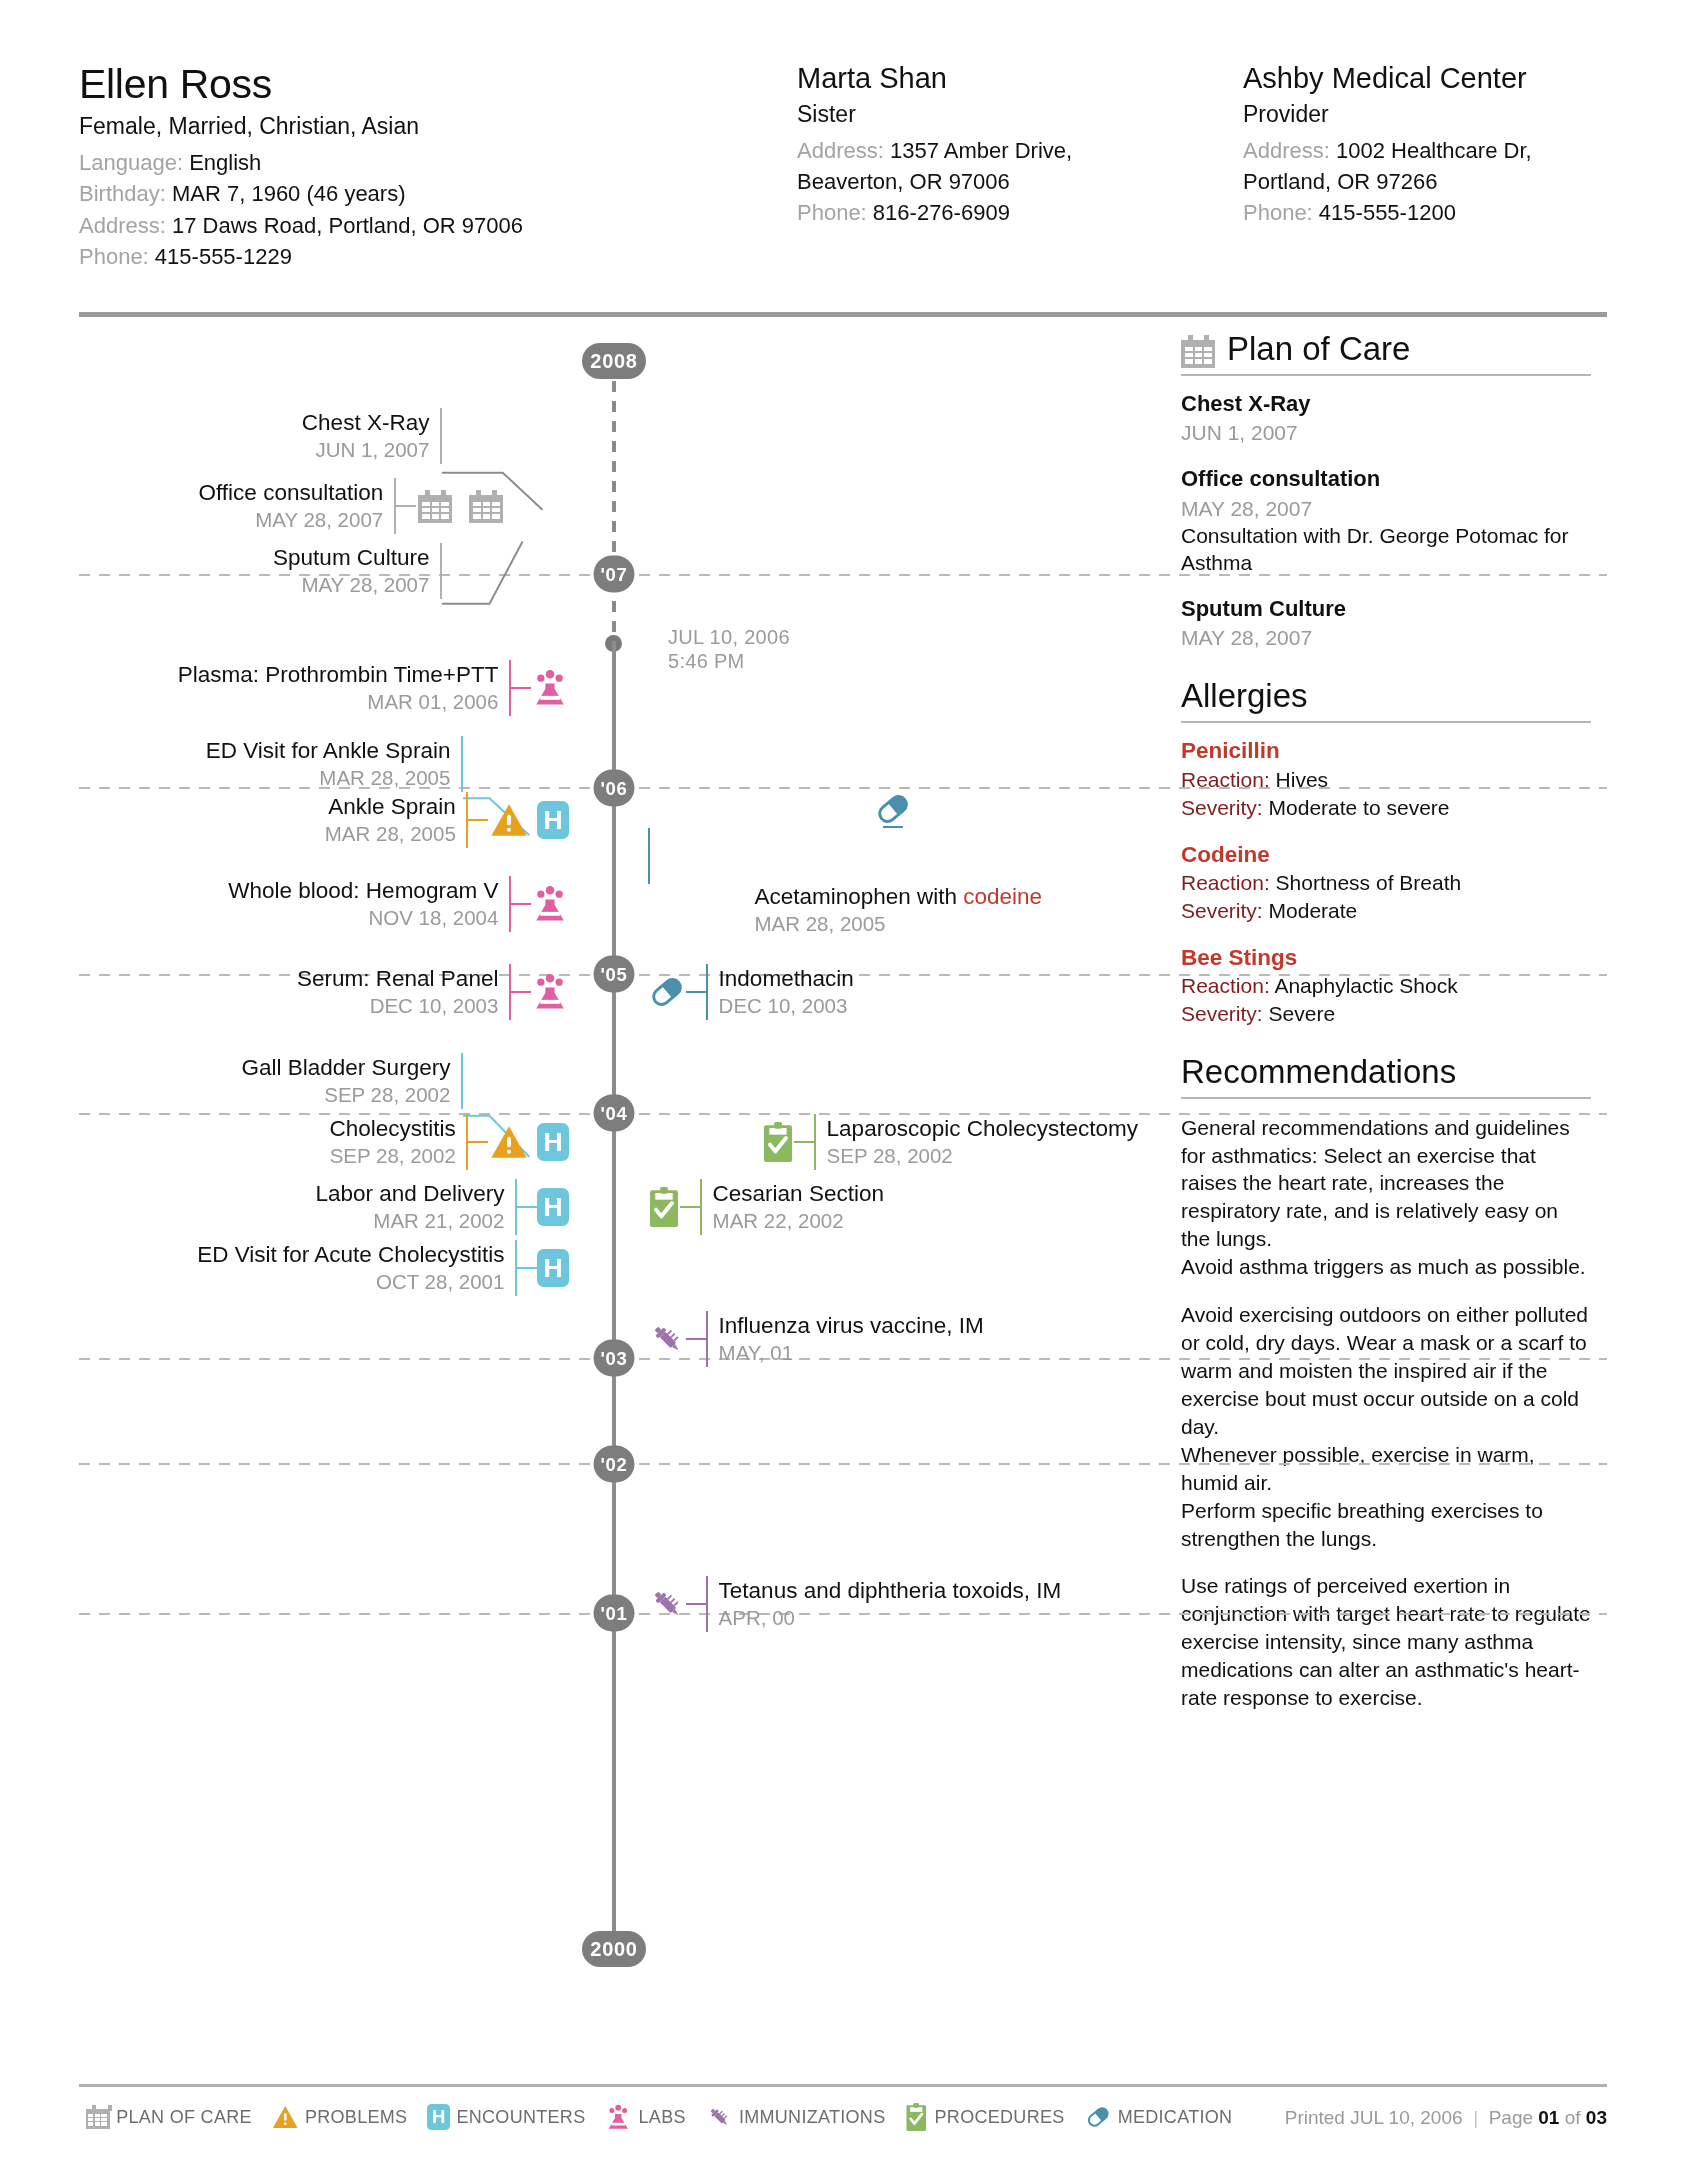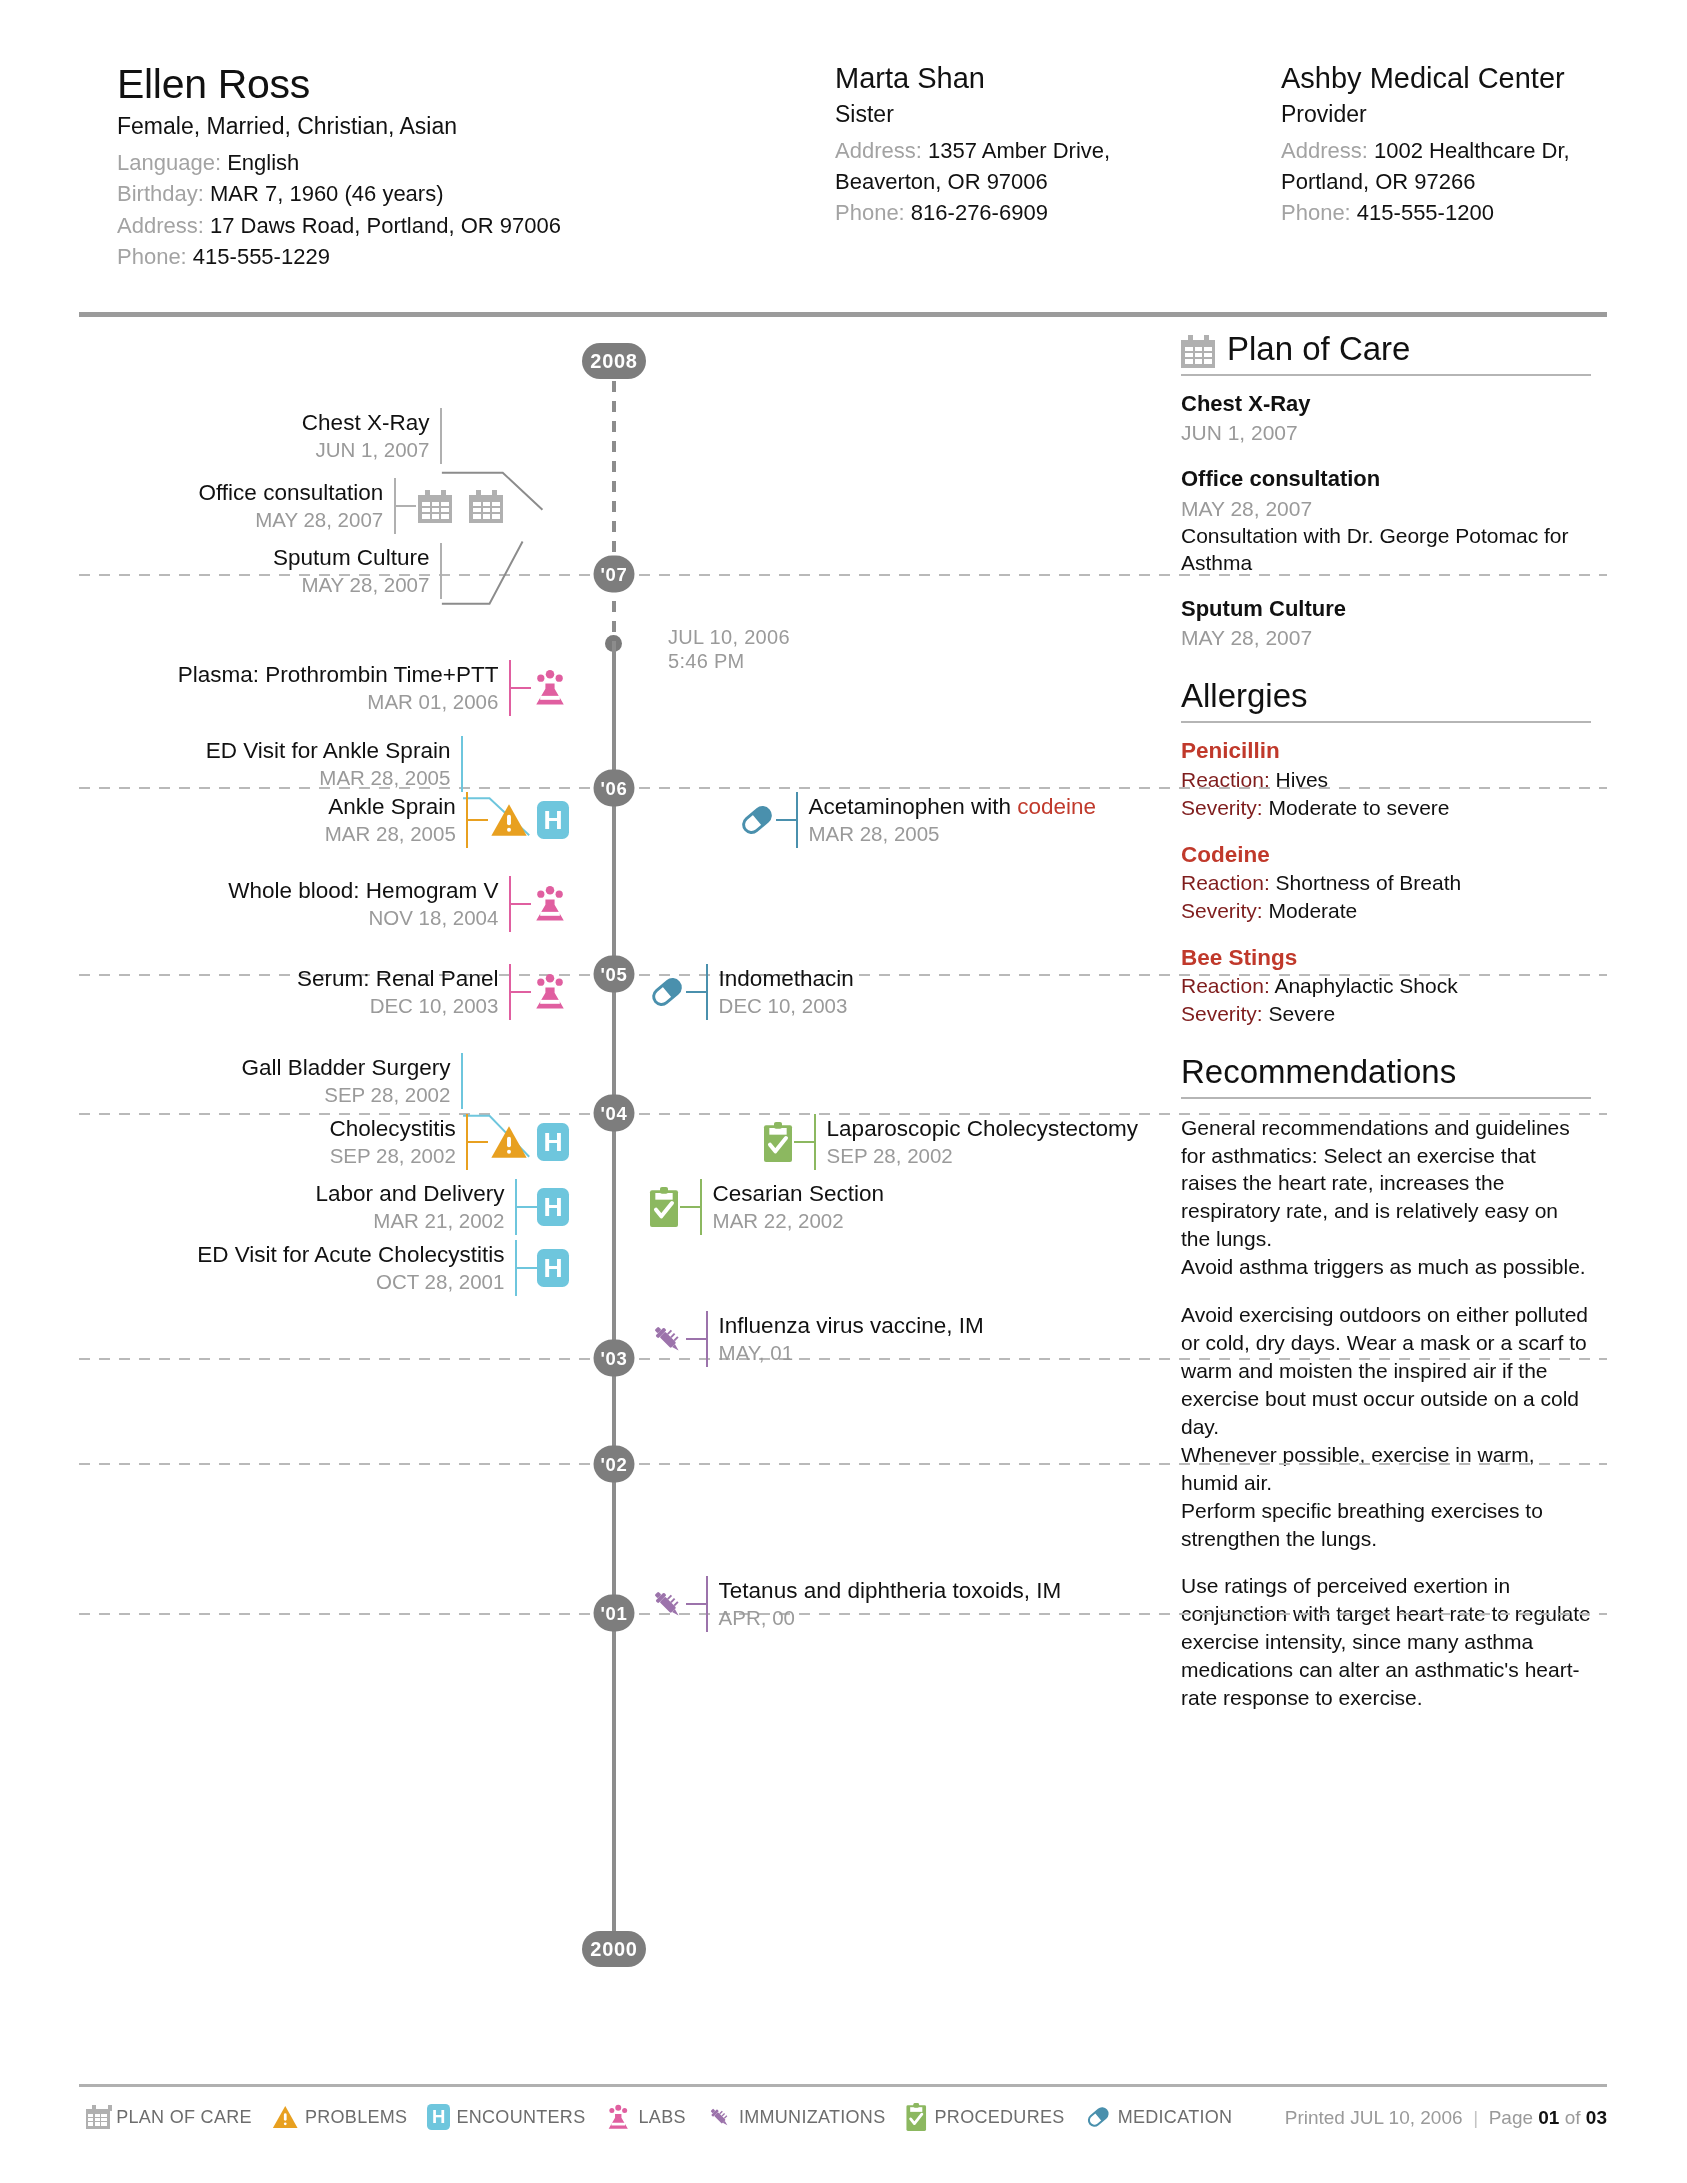--- a/index.html
+++ b/index.html
@@ -6,21 +6,21 @@
   html, body {
     width: 1687px; height: 2183px;
     background: #ffffff;
     font-family: "Liberation Sans", sans-serif;
     color: #1a1a1a;
     -webkit-font-smoothing: antialiased;
   }
   .page { position: relative; width: 1687px; height: 2183px; padding: 0; }
 
   
-  .header { position: absolute; left: 79px; top: 63px; width: 1528px; height: 238px; margin-left: 38px; }
+  .header { position: absolute; left: 79px; top: 63px; width: 1528px; height: 238px; }
   .hdr-col { position: absolute; top: 0; }
   .hdr-col-patient { left: 0; width: 595px; }
   .hdr-col-contact { left: 718px; width: 423px; }
   .hdr-col-provider { left: 1164px; width: 410px; }
 
   .patient-name { font-size: 41px; font-weight: 400; letter-spacing: -0.3px; line-height: 1.05; color: #111; }
   .patient-sub  { font-size: 23px; font-weight: 400; line-height: 1.38; color: #111; margin-top: 5.3px; }
   .hdr-name { font-size: 29px; font-weight: 400; line-height: 1.1; color: #111; }
   .hdr-role { font-size: 23px; line-height: 1.38; color: #111; margin-top: 4px; }
 
@@ -369,21 +369,21 @@
             <span class="ico ico-warn">
               <svg viewBox="0 0 58 52" width="100%" height="100%">
                 <path d="M29 2 L56 50 L2 50 Z" fill="#e8a020"></path>
                 <rect x="26" y="18" width="6" height="16" rx="3" fill="#fff"></rect>
                 <rect x="26" y="38" width="6" height="6" rx="3" fill="#fff"></rect>
               </svg>
             </span>
             <span class="ico ico-hosp" style="background:#6ec6dd">H</span>
           </div>
         </div>
-        <div class="evt evt-right" style="top: 461px; left: 672px; width: 490px; justify-content: center;">
+        <div class="evt evt-right" style="top: 461px; left: 648px; width: 490px; justify-content: center; flex-direction: column;">
           <span class="ico ico-pill"><svg viewBox="0 0 58 52" width="100%" height="100%">
               <g transform="rotate(-40 29 26)">
                 <rect x="6" y="14" width="46" height="24" rx="12" fill="none" stroke="#4a90ad" stroke-width="4.5"></rect>
                 <path d="M29 14 h11 a12 12 0 0 1 0 24 h-11 z" fill="#4a90ad"></path>
               </g>
             </svg></span>
           <div class="stub" style="background:#4a90ad"></div>
           <div class="tick" style="background:#4a90ad"></div>
           <div class="evt-text">
             <div class="evt-title">Acetaminophen with <span class="hl-red">codeine</span></div>

